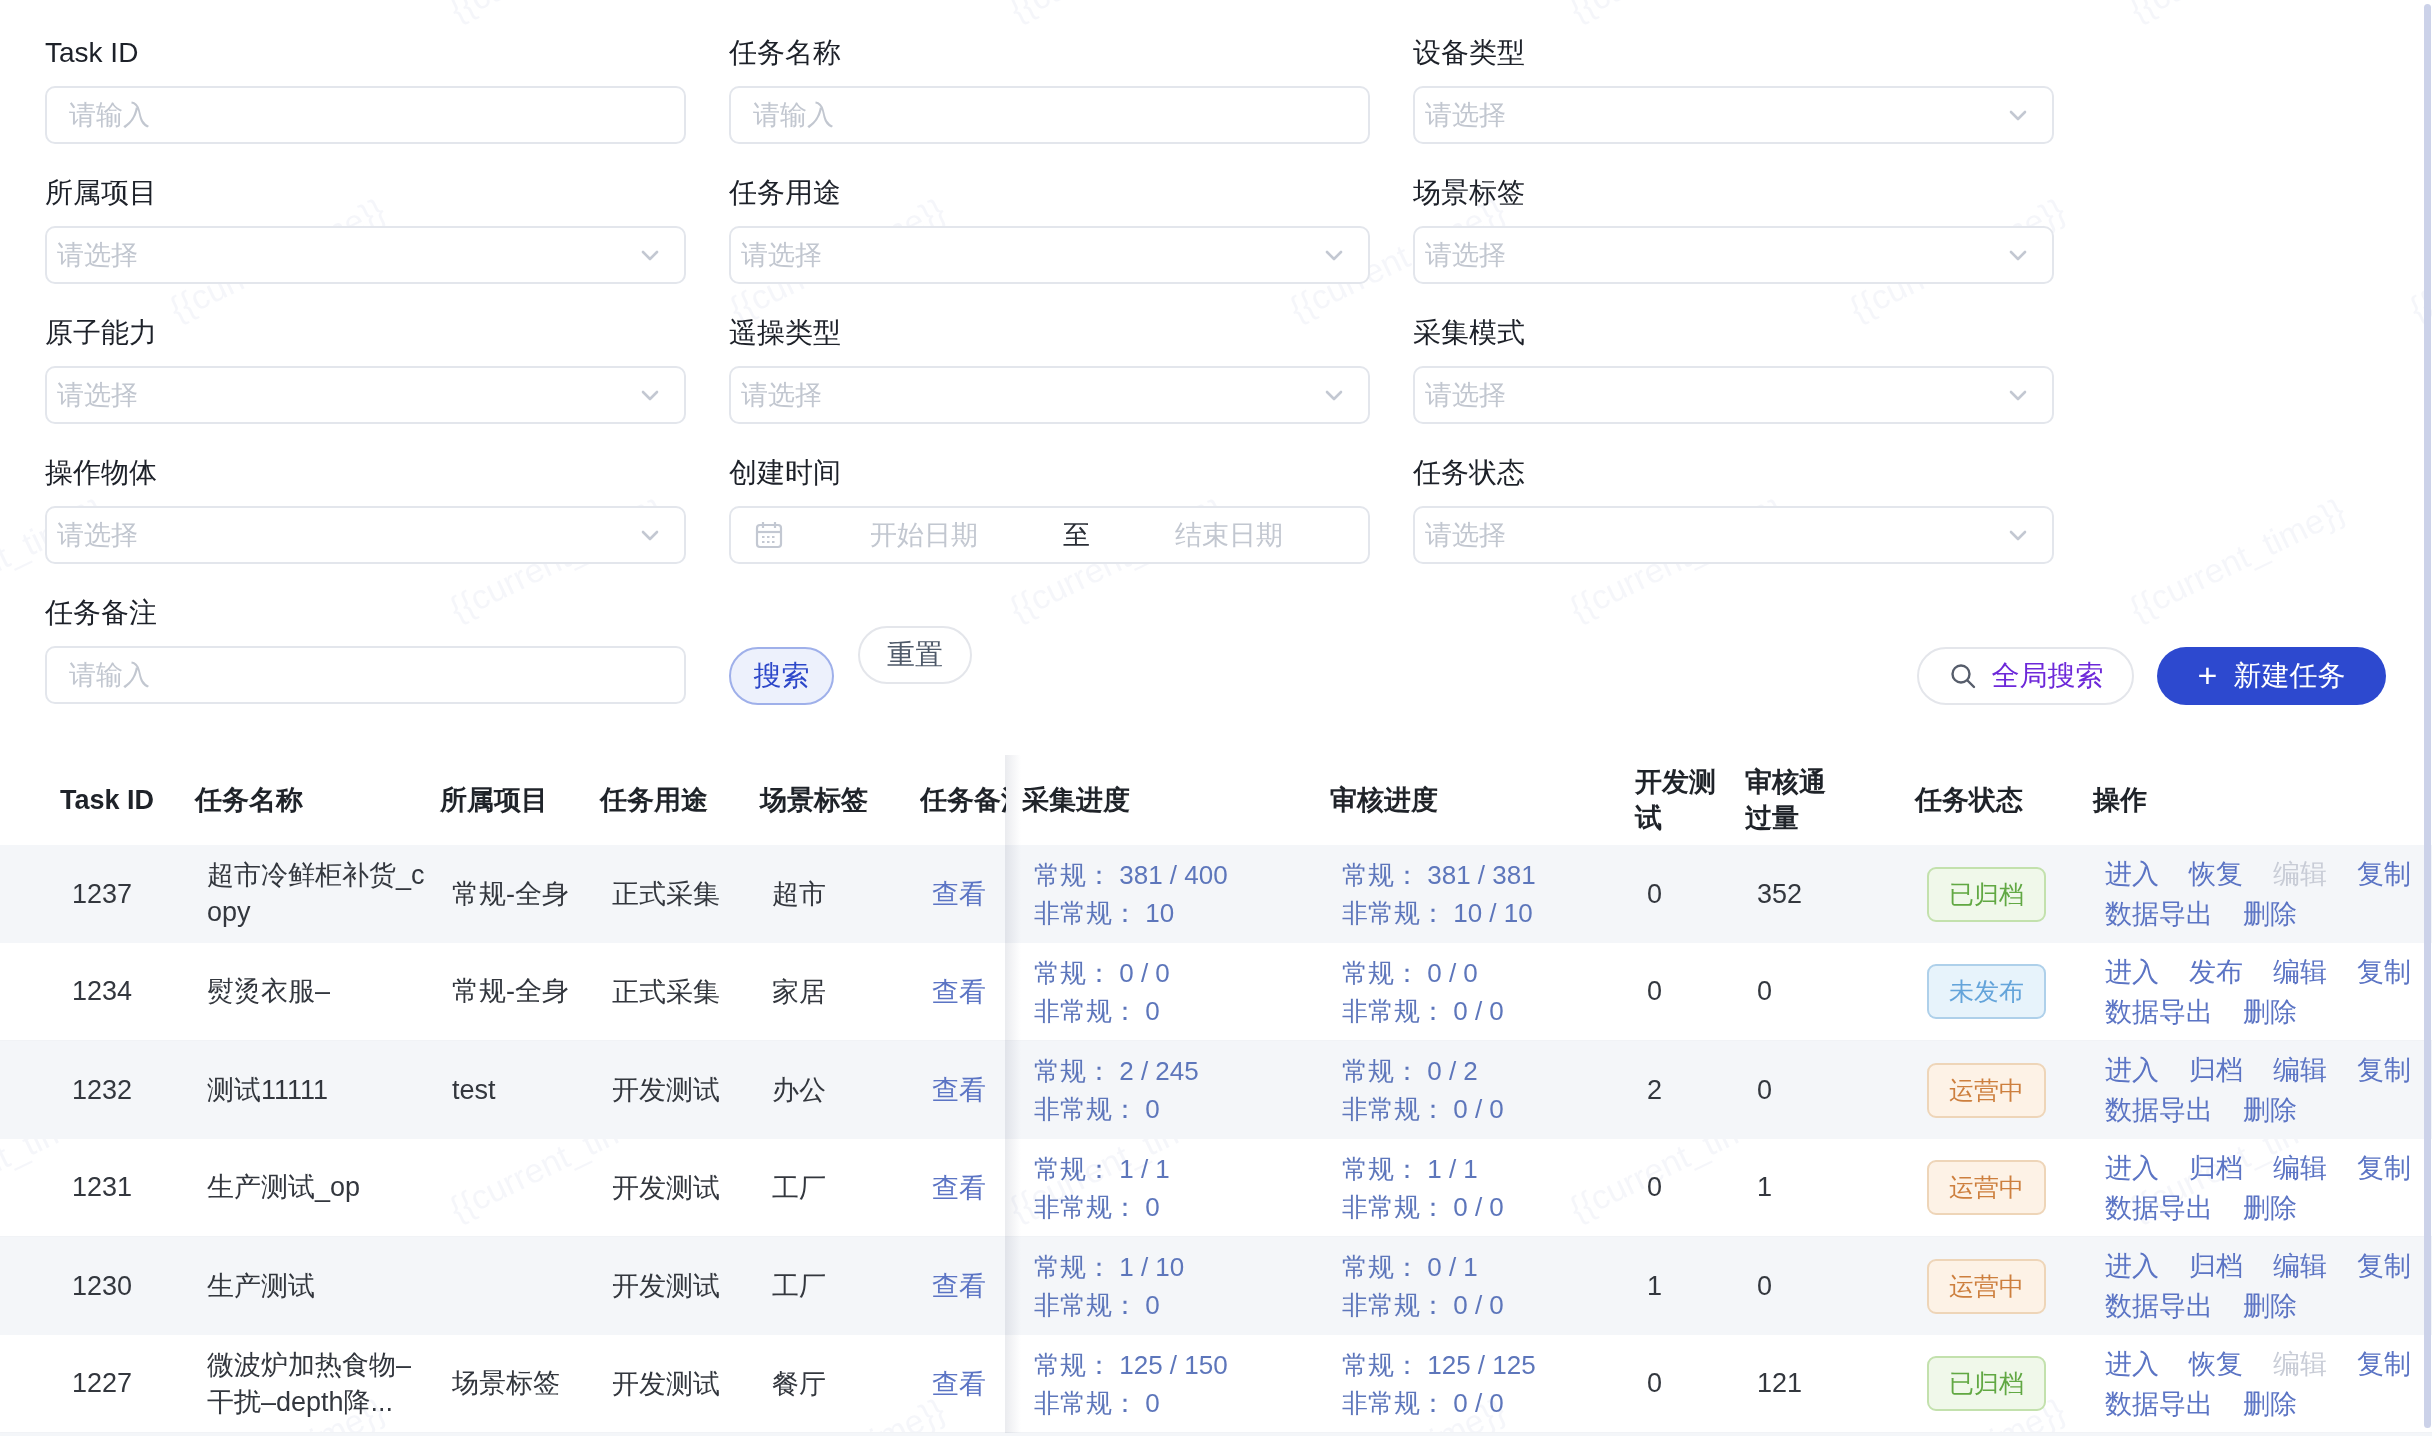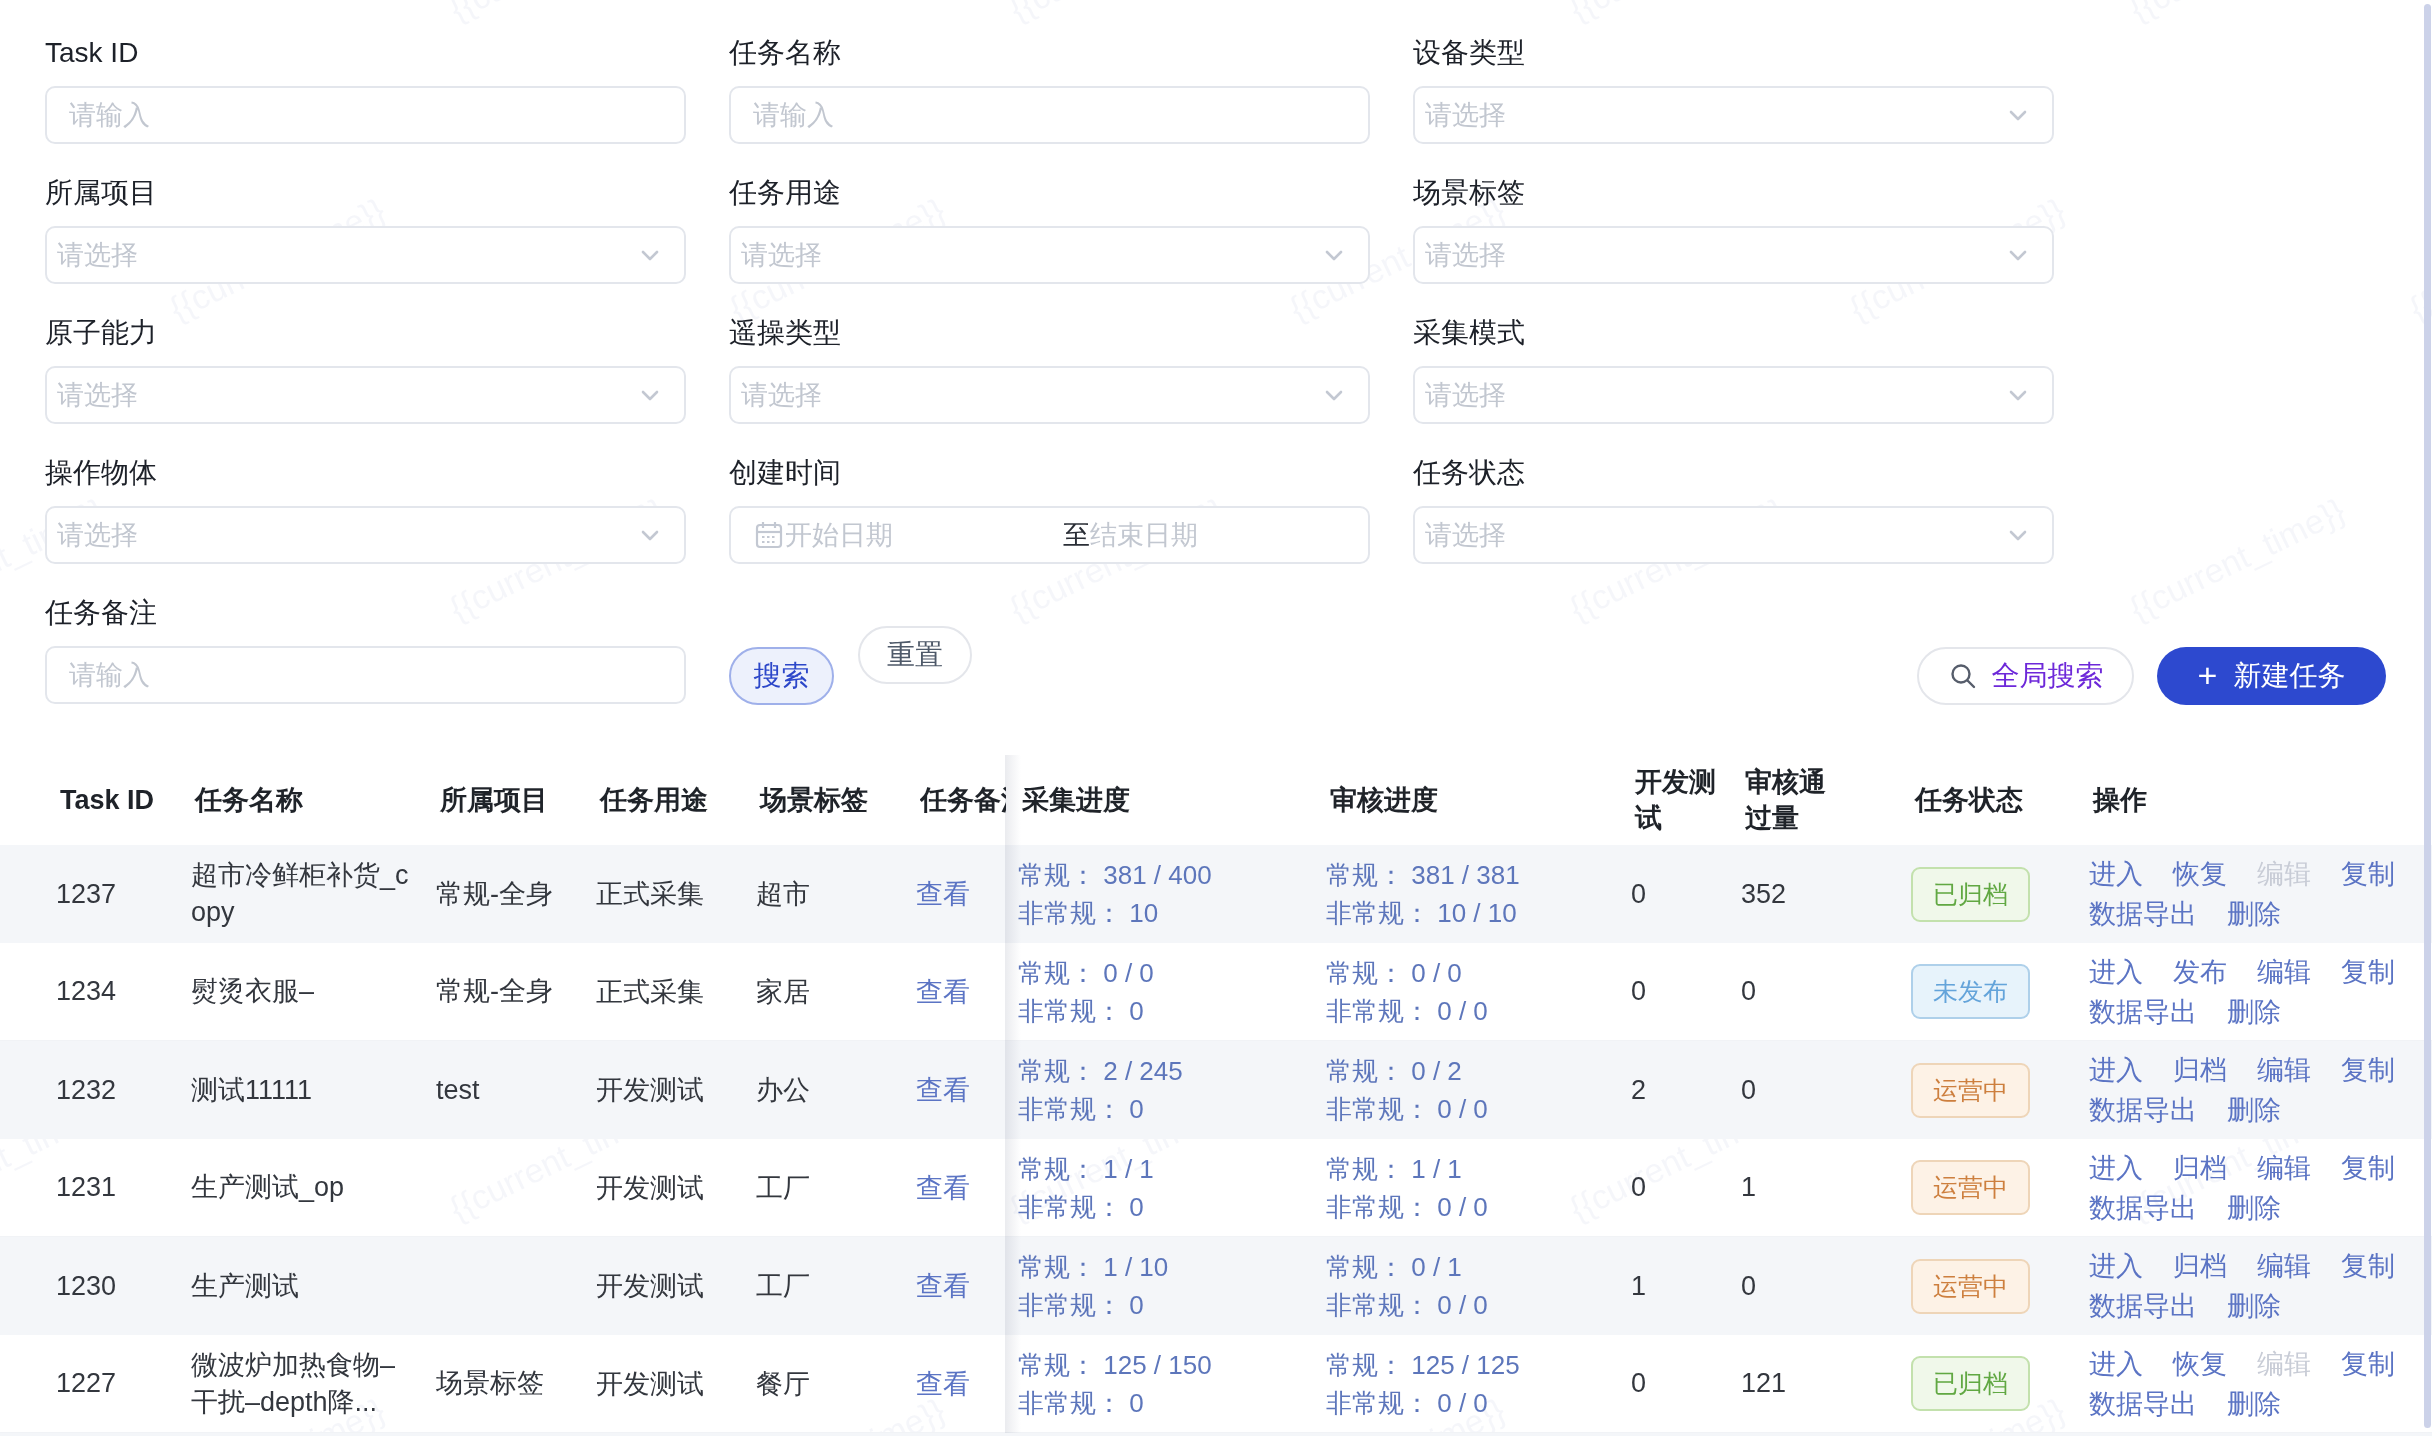--- a/index.html
+++ b/index.html
@@ -16,36 +16,36 @@
   .field{display:flex;flex-direction:column;}
   .field .flabel{font-size:28px;line-height:34px;color:#1d2129;margin-bottom:16px;}
   .control{box-sizing:border-box;height:58px;border:2px solid #e3e6ec;border-radius:10px;
            display:flex;align-items:center;background:#fff;}
   .control input{border:none;outline:none;background:transparent;flex:1;height:100%;
                  font-size:27px;color:#333;padding:0 0 0 22px;font-family:inherit;}
   .control input::placeholder{color:#c2c7d0;}
   .placeholder{color:#c2c7d0;font-size:27px;padding-left:10px;flex:1;}
   .chevron{margin-right:20px;flex:none;display:flex;}
   .range .sep{color:#2a2e36;font-size:27px;flex:none;}
-  .range .ph{color:#c2c7d0;font-size:27px;flex:1;text-align:left;}
+  .range .ph{color:#c2c7d0;font-size:27px;flex:1;text-align:center;}
   .cal-icon{margin-left:22px;flex:none;display:flex;}
   
   .pill{box-sizing:border-box;height:58px;border-radius:29px;display:inline-flex;align-items:center;
         justify-content:center;font-size:28px;cursor:pointer;border:2px solid transparent;background:#fff;font-family:inherit;text-align:center;}
   .btn-search{position:absolute;left:729px;top:647px;width:105px;background:#edf1fc;
               border-color:#9fb0ea;color:#2c47c9;}
   .btn-reset{position:absolute;left:858px;top:626px;width:114px;border-color:#e4e6eb;color:#4e5969;}
   .btn-global{position:absolute;left:1917px;top:647px;width:217px;border-color:#e4e6eb;color:#6d28d9;gap:14px;}
   .btn-create{position:absolute;left:2157px;top:647px;width:229px;background:#2d49cf;color:#fff;gap:16px;}
   .btn-create .plus{font-size:34px;line-height:1;font-weight:400;margin-top:-3px;}
   
   .table{position:absolute;left:0;top:755px;width:2432px;z-index:1;}
   .thead{position:relative;height:90px;display:flex;align-items:center;padding-left:60px;box-sizing:border-box;
          font-weight:700;font-size:27px;color:#1f2329;background:#fff;}
-  .trow{position:relative;height:98px;display:flex;align-items:center;padding-left:56px;box-sizing:border-box;
+  .trow{position:relative;height:98px;display:flex;align-items:center;padding-left:72px;box-sizing:border-box;
         font-size:27px;color:#33373e;}
   .trow.striped{background:#f4f6f9;}
   .trow:not(.striped){border-bottom:1px solid #f1f3f6;}
   .cell{box-sizing:border-box;padding-right:20px;flex:none;}
   .c0{width:135px;} .c1{width:245px;word-break:break-all;line-height:37px;}
   .c2{width:160px;line-height:37px;} .c3{width:160px;} .c4{width:160px;}
   .c5{width:102px;} .c5 .clip{display:block;width:86px;overflow:hidden;white-space:nowrap;}
   .c6{width:308px;} .c7{width:305px;} .c8{width:110px;} .c9{width:170px;}
   .c10{width:178px;} .c11{width:339px;}
   .hwrap{display:block;width:90px;line-height:36px;}

